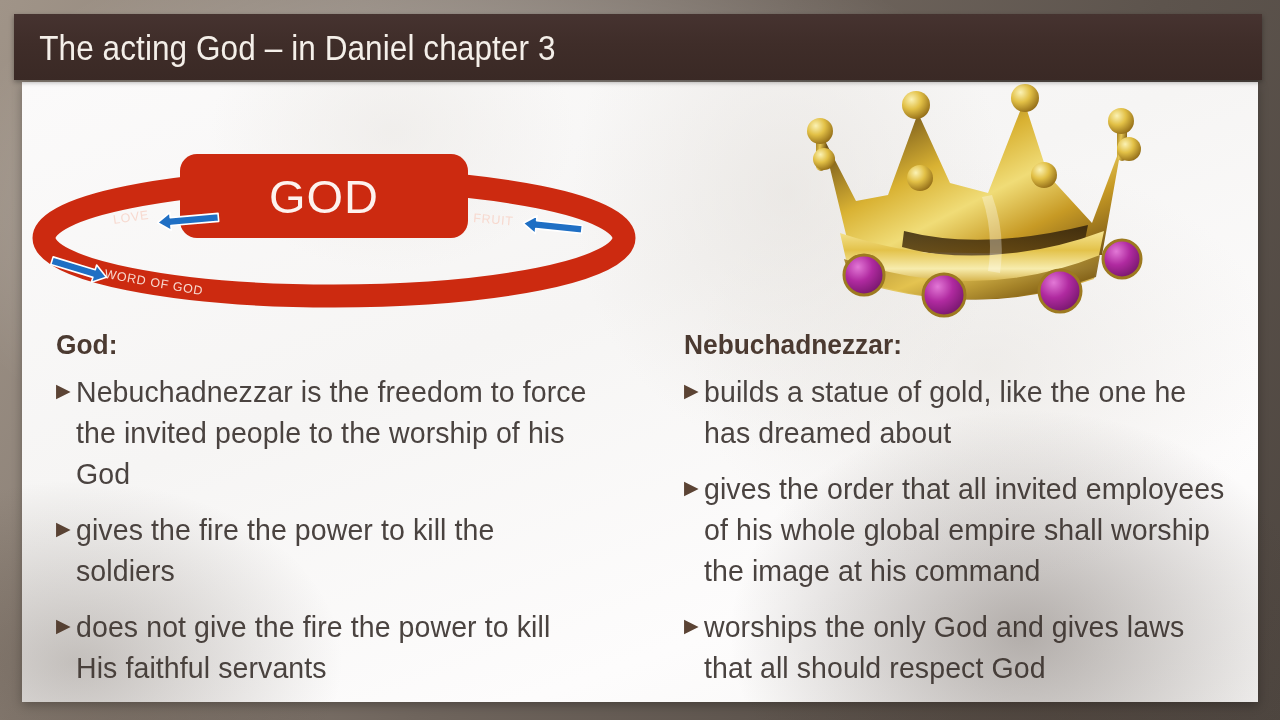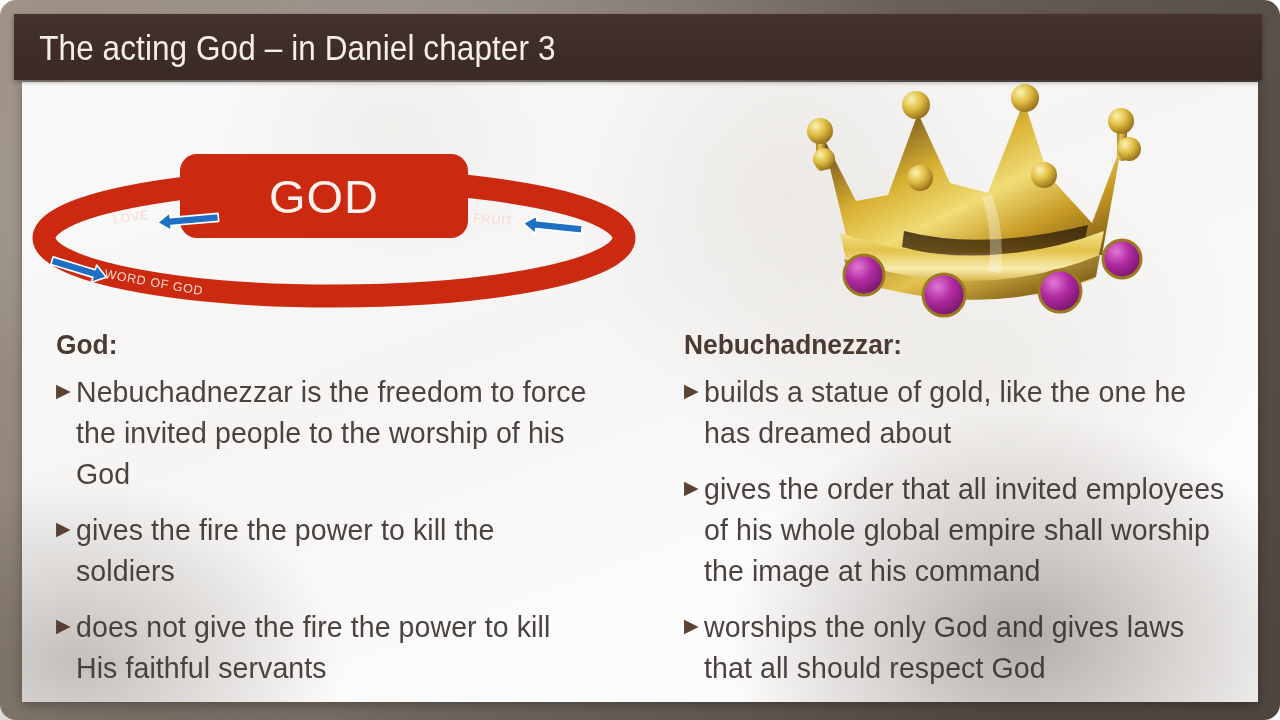--- a/index.html
+++ b/index.html
@@ -12,21 +12,20 @@
   }
 
   
   #slide {
     position: relative;
     width: 1280px;
     height: 720px;
     background:
       radial-gradient(ellipse 900px 500px at 38% 30%, rgba(255,255,255,0.45) 0%, rgba(255,255,255,0) 62%),
       linear-gradient(118deg, #a09488 0%, #8d8278 22%, #6f655d 48%, #5d544d 70%, #4e4640 100%);
-    border-radius: 16px;
   }
   #slide::after {
     content: "";
     position: absolute;
     inset: 0;
     background:
       radial-gradient(ellipse 420px 320px at 80% 88%, rgba(60,48,40,0.38) 0%, rgba(60,48,40,0) 70%),
       radial-gradient(ellipse 380px 260px at 6% 92%, rgba(70,58,48,0.30) 0%, rgba(70,58,48,0) 70%);
     pointer-events: none;
   }

